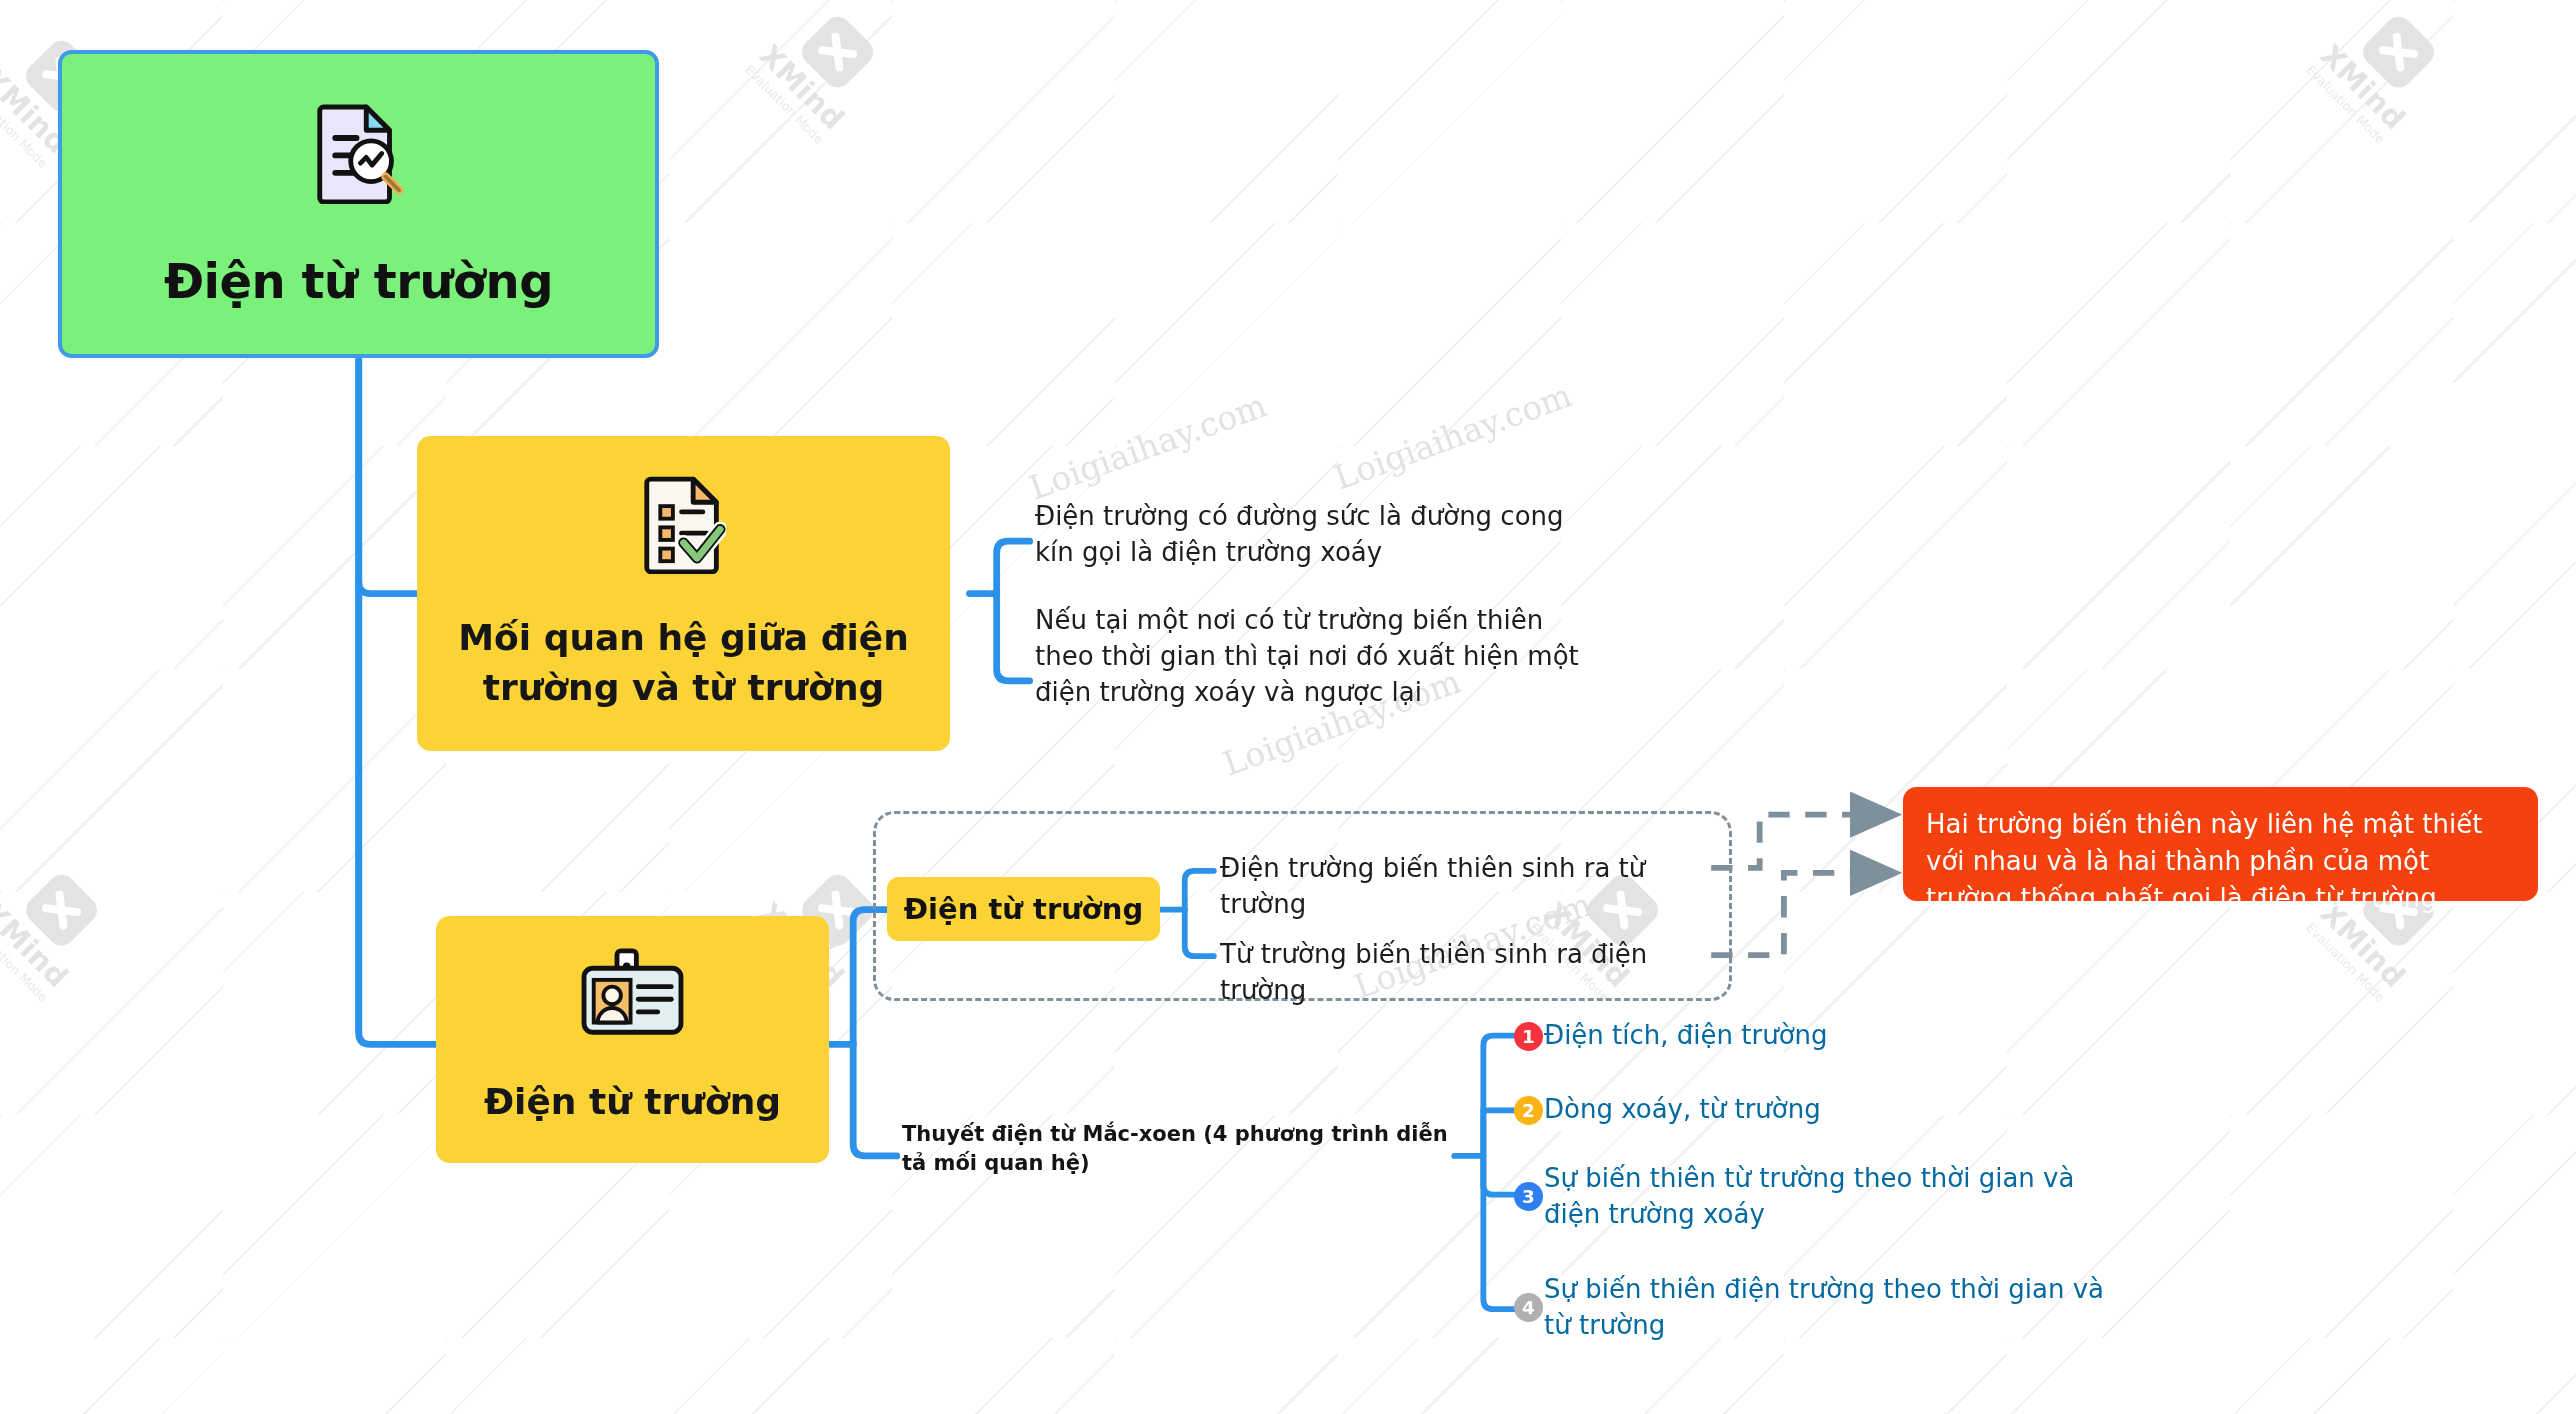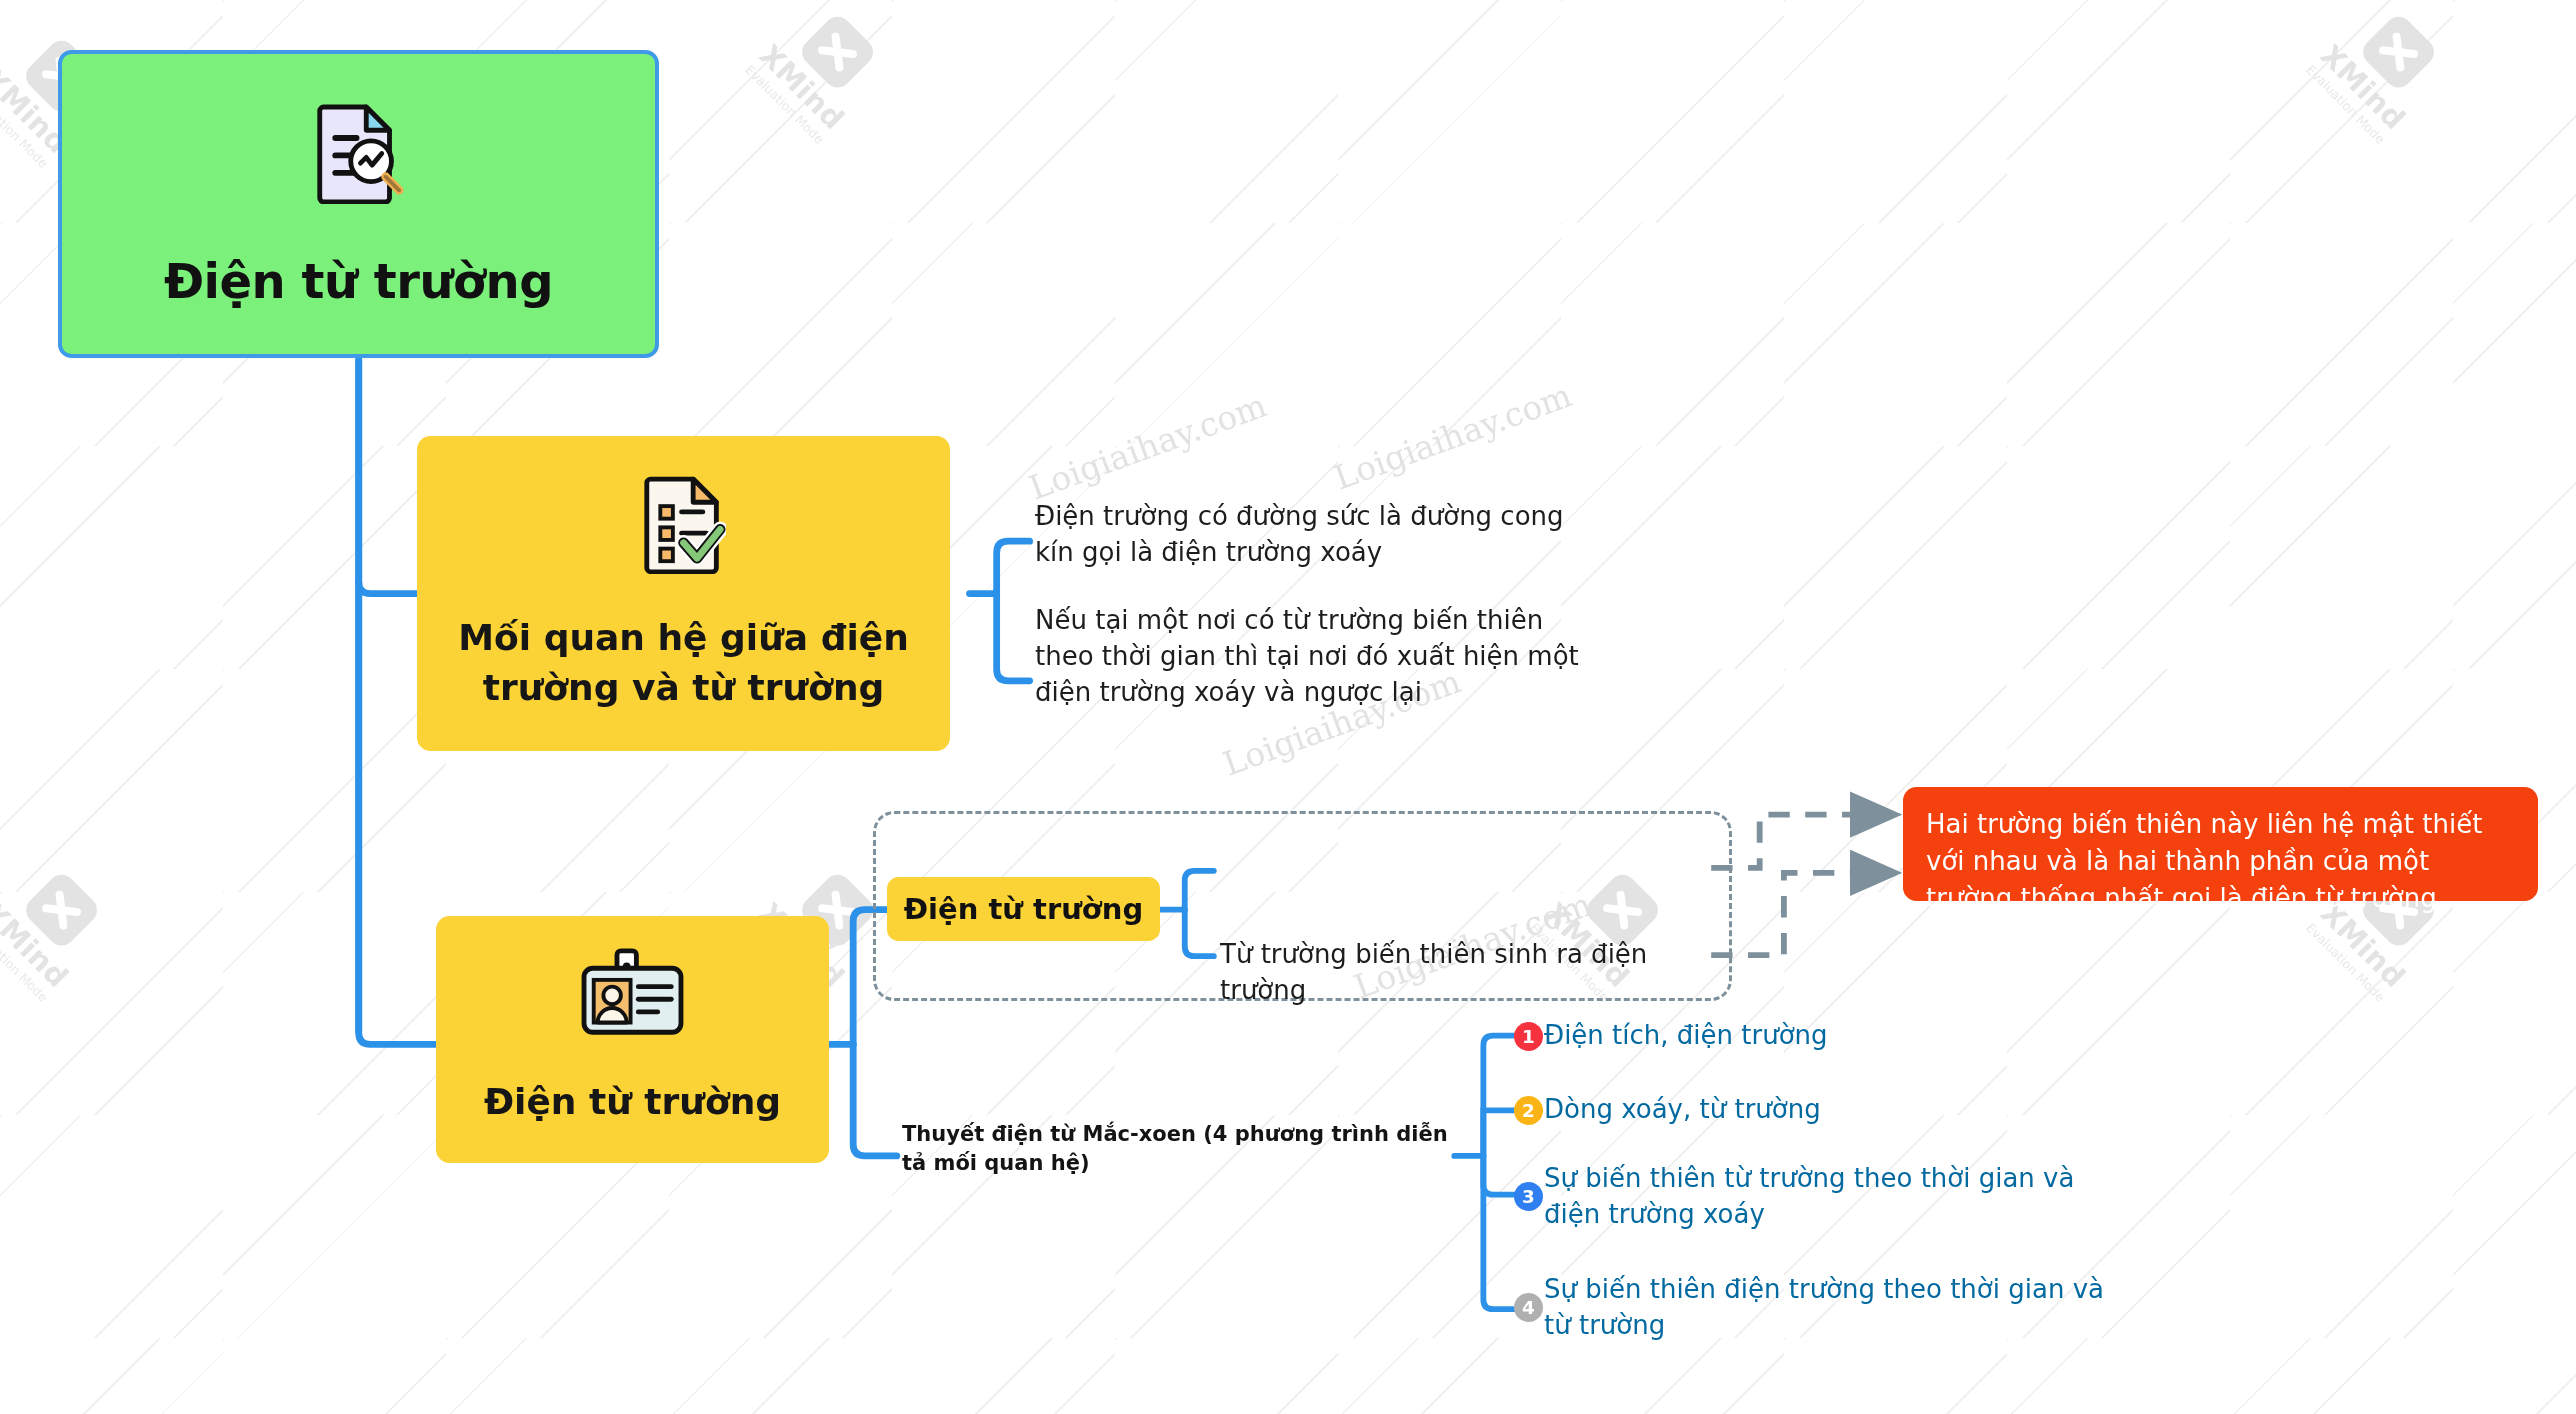--- a/index.html
+++ b/index.html
@@ -316,20 +316,21 @@
         <line x1="60" y1="69" x2="80" y2="69" stroke="#111" stroke-width="5" stroke-linecap="round"></line>
       </svg>
     </span>
     <div class="yellow-title" style="margin-top:33px;">Điện từ trường</div>
   </div>
 
   <div class="group-box" style="left:873px; top:811px; width:853px; height:184px;"></div>
 
   <div class="mini-yellow" style="left:887px; top:877px; width:273px; height:64px;">Điện từ trường</div>
 
+  <div class="plain-text" style="left:1220px; top:851px; width:504px;">Điện trường biến thiên sinh ra từ trường</div>
   <div class="plain-text" style="left:1220px; top:937px; width:504px;">Từ trường biến thiên sinh ra điện trường</div>
 
   <div class="red-box" style="left:1903px; top:787px; width:635px; height:114px;">Hai trường biến thiên này liên hệ mật thiết với nhau và là hai thành phần của một trường thống nhất gọi là điện từ trường</div>
 
   <div class="plain-text bold-text" style="left:902px; top:1120px; width:553px;">Thuyết điện từ Mắc-xoen (4 phương trình diễn tả mối quan hệ)</div>
 
   <div class="num-item" style="left:1514px; top:1018px; width:601px;">
     <span class="num-badge" style="background:#f5333f;">1</span>
     <span class="num-label">Điện tích, điện trường</span>
   </div>

